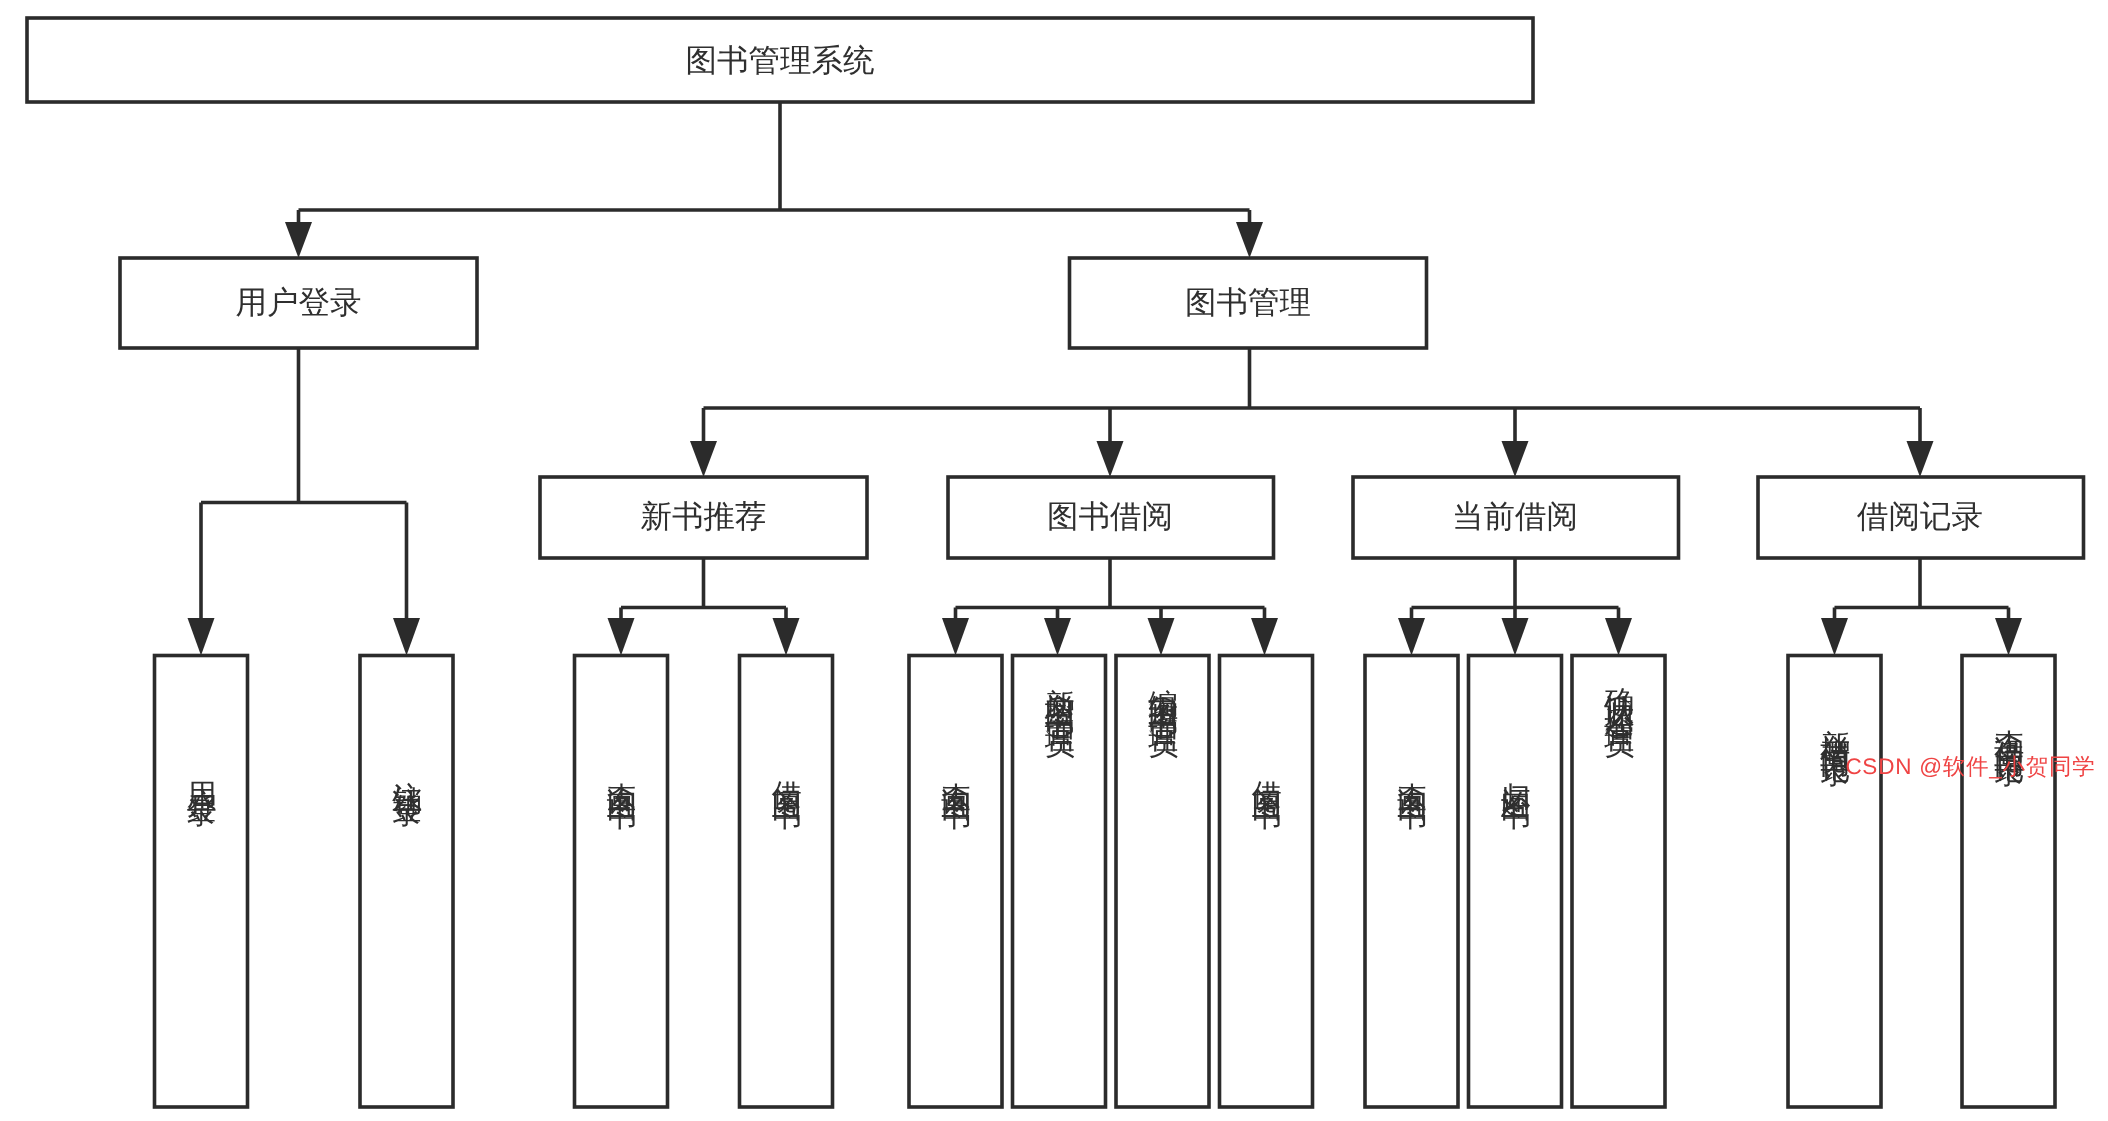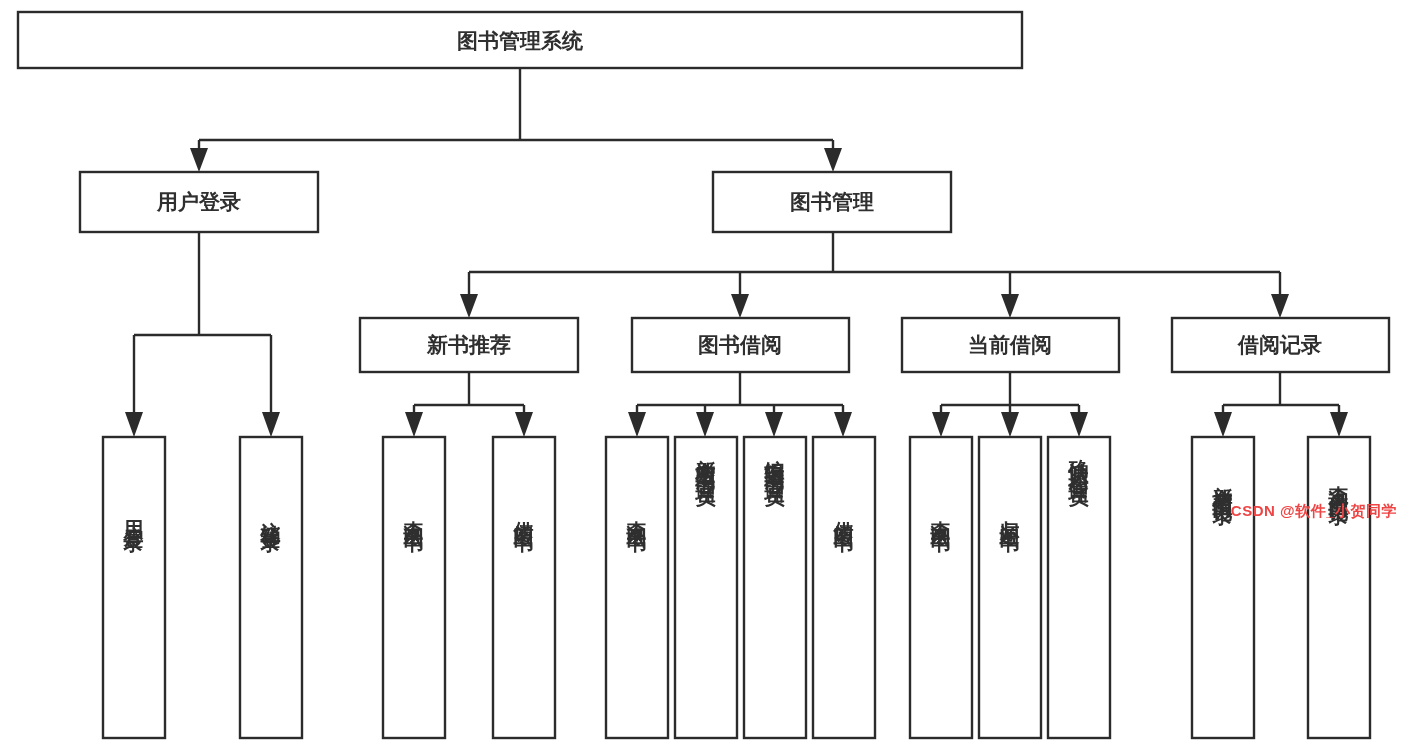--- a/index.html
+++ b/index.html
@@ -11,21 +11,20 @@
     width: 1405px;
     height: 747px;
     font-family: "Liberation Sans", "DejaVu Sans", sans-serif;
     overflow: hidden;
     position: relative;
   }
   #diagram-root {
     position: relative;
     width: 1405px;
     height: 527px;
-    font-weight: bold;
   }
   svg.flow-svg {
     position: absolute;
     top: 0;
     left: 0;
     width: 1405px;
     height: 747px;
     display: block;
   }
   .node-box {

